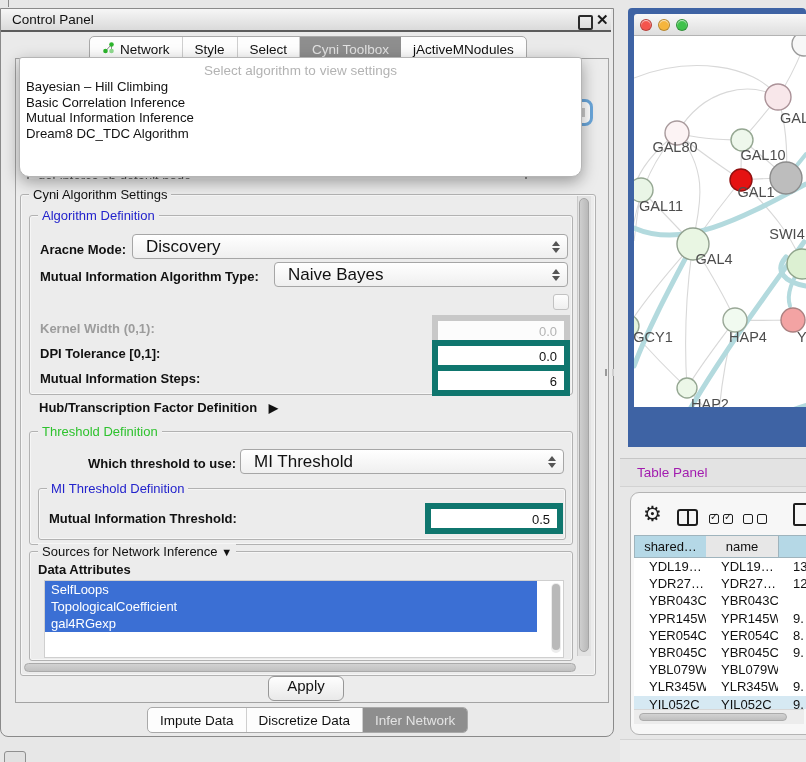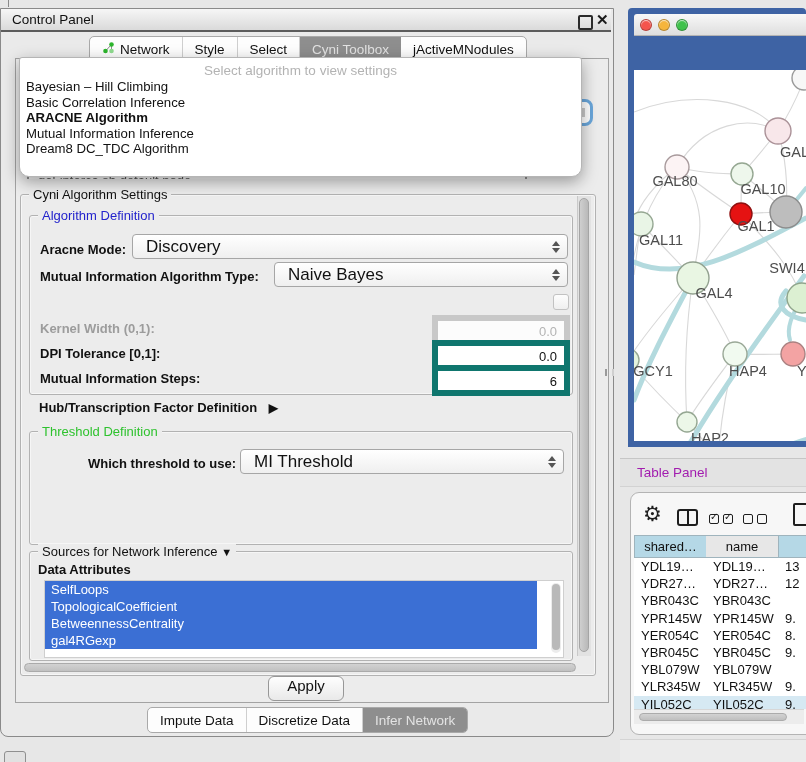--- a/index.html
+++ b/index.html
@@ -60,41 +60,41 @@
   #focus-frag{position:absolute;left:572px;top:90px;width:20px;height:27px;background:#fff;border:3px solid #6aa6da;border-radius:8px;z-index:10;box-sizing:border-box;}
   #focus-frag div{position:absolute;left:5px;top:6px;width:4px;height:9px;background:#c9c9c9;}
   #gal-strip{position:absolute;left:26px;top:160px;width:502px;height:10px;overflow:hidden;z-index:11;}
   #gal-strip .galcombo{width:500px;height:24px;border:2px solid #8f8f8f;border-radius:7px;background:#f3f3f3;
     font-size:13px;color:#555;padding:2px 0 0 9px;box-sizing:border-box;}
   
   #net-window{position:absolute;left:628px;top:8px;width:178px;height:439px;background:#3e63a4;border-radius:4px 4px 0 0;}
   #net-titlebar{position:absolute;left:6px;top:6px;width:172px;height:22px;background:linear-gradient(#f8f8f8,#dedede);
     border-bottom:1px solid #b3b3b3;border-radius:3px 0 0 0;box-sizing:border-box;}
   .tl{position:absolute;top:5px;width:12px;height:12px;border-radius:50%;box-shadow:inset 0 1px 1px rgba(255,255,255,.7);border:1px solid rgba(0,0,0,.25);box-sizing:border-box;}
-  #net-canvas{position:absolute;left:6px;top:28px;width:172px;height:371px;background:#fff;overflow:hidden;margin-top:34px;}
+  #net-canvas{position:absolute;left:6px;top:28px;width:172px;height:371px;background:#fff;overflow:hidden;}
   
   #table-bar{position:absolute;left:620px;top:458px;width:186px;height:29px;background:#e3e3e3;
     border-top:1px solid #c6c6c6;border-bottom:1px solid #d2d2d2;display:flex;align-items:center;
     padding-left:17px;font-size:13.5px;color:#a21caf;box-sizing:border-box;}
   #table-box{position:absolute;left:630px;top:492px;width:176px;height:241px;background:#f7f7f7;
     border:1px solid #b4b4b4;border-radius:9px 0 0 9px;overflow:hidden;}
   #tb-gear{position:absolute;left:12px;top:9px;font-size:21px;color:#1e1e1e;}
   #tb-split{position:absolute;left:46px;top:16px;width:21px;height:17px;border:2px solid #1e1e1e;border-radius:3px;box-sizing:border-box;}
   #tb-split:before{content:"";position:absolute;left:8px;top:0;width:2px;height:13px;background:#1e1e1e;}
   .cbpair{position:absolute;top:21px;display:flex;gap:4px;}
   .cb{width:10px;height:10px;border:1.6px solid #1e1e1e;border-radius:2px;position:relative;box-sizing:border-box;}
   .cb.ck:before{content:"✓";position:absolute;left:0px;top:-4px;font-size:10px;color:#1e1e1e;}
   #tb-doc{position:absolute;left:162px;top:10px;width:18px;height:23px;border:2px solid #1e1e1e;border-radius:2px;background:#f7f7f7;box-sizing:border-box;}
   #tbl-header{position:absolute;left:3px;top:42px;width:173px;height:23px;display:grid;grid-template-columns:72px 72px 40px;}
   .hcell{border:1px solid #9fb4bd;border-right:none;font-size:13px;color:#111;display:flex;align-items:center;justify-content:center;}
   .hcell.hl{background:#b5d8e6;}
   .hcell.gr{background:#e7e7e7;border-left:none;}
   #tbl-rows{position:absolute;left:3px;top:65px;width:173px;height:151px;background:#fff;overflow:hidden;}
   .trow{display:grid;grid-template-columns:72px 72px 40px;height:17.2px;line-height:17.2px;font-size:13px;color:#111;}
-  .trow div{padding-left:7px;white-space:nowrap;overflow:hidden;}
+  .trow div{padding-left:7px;white-space:nowrap;overflow:hidden;margin-left:8px;}
   .trow.part{background:#d6e9f3;}
   #tbl-hscroll{position:absolute;left:3px;top:216px;width:170px;height:14px;background:#ececec;border-top:1px solid #d7d7d7;}
   #tbl-hthumb{position:absolute;left:5px;top:3px;width:148px;height:8px;background:linear-gradient(#d2d2d2,#bfbfbf);border:1px solid #ababab;border-radius:5px;box-sizing:border-box;}
   
   #splitter-dot{position:absolute;left:605px;top:369px;width:5px;height:7px;border-left:2px solid #9a9a9a;border-right:2px solid #cfcfcf;}
   #corner-btn{position:absolute;left:4px;top:751px;width:20px;height:14px;border:1px solid #8f8f8f;border-radius:3px;background:#e1e1e1;}
   #rb-strip{position:absolute;left:620px;top:739px;width:186px;height:23px;background:#ebebeb;border-top:1px solid #d4d4d4;}
   #top-tick{position:absolute;left:8px;top:0;width:1px;height:7px;background:#8a8a8a;}
   svg text{font-family:"Liberation Sans",sans-serif;}
 </style>
@@ -174,33 +174,37 @@
 
         <div class="fieldset" style="left:8px;top:236px;width:542px;height:112px;">
           <span class="fs-title green" style="left:8px;">Threshold Definition</span>
 
           <div class="lbl" style="left:58px;top:24px;">Which threshold to use:</div>
           <div class="combo" style="left:210px;top:17px;width:324px;height:25px;">
             <span>MI Threshold</span>
             <span class="spin"></span>
           </div>
 
+          <div class="fieldset" style="left:8px;top:56px;width:526px;height:50px;">
+            <span class="fs-title blue" style="left:8px;">MI Threshold Definition</span>
+            <div class="lbl" style="left:10px;top:22px;">Mutual Information Threshold:</div>
+            <div class="field" style="left:386px;top:14px;width:138px;height:24px;">0.5</div>
+          </div>
         </div>
 
         <div class="fieldset" style="left:8px;top:356px;width:542px;height:108px;">
           <span class="fs-title" style="left:8px;">
             <span>Sources for Network Inference</span>
             <span class="arrow-down">▼</span>
           </span>
           <div class="lbl" style="left:8px;top:10px;">Data Attributes</div>
           <div id="attr-list">
 
           <div class="attr-item" style="background: rgb(59, 111, 212);">SelfLoops</div>
               <div class="attr-item" style="background: rgb(59, 111, 212);">TopologicalCoefficient</div>
-              <div class="attr-item" style="background: rgb(59, 111, 212);">BetweennessCentrality</div>
               <div class="attr-item" style="background: rgb(59, 111, 212);">gal4RGexp</div>
               <div id="attr-vscroll">
                 <div id="attr-vthumb"></div>
               </div>
             </div>
         </div>
       </div>
 
       <div id="settings-vscroll">
           <div id="settings-vthumb"></div>
@@ -217,21 +221,20 @@
       </div>
     <div id="gal-strip">
       <div class="galcombo"><span>gal-interca.sh default node</span></div>
     </div>
 
     <div id="algo-dropdown">
       <div id="dd-header">Select algorithm to view settings</div>
       <div id="dd-items">
           <div class="dd-item">Bayesian – Hill Climbing</div>
           <div class="dd-item">Basic Correlation Inference</div>
-          <div class="dd-item bold">ARACNE Algorithm</div>
           <div class="dd-item">Mutual Information Inference</div>
           <div class="dd-item">Dream8 DC_TDC Algorithm</div>
         </div>
     </div>
 
     <div id="cp-bottom-tabs">
         <div class="tab">
           <span>Impute Data</span>
         </div>
         <div class="tab">

